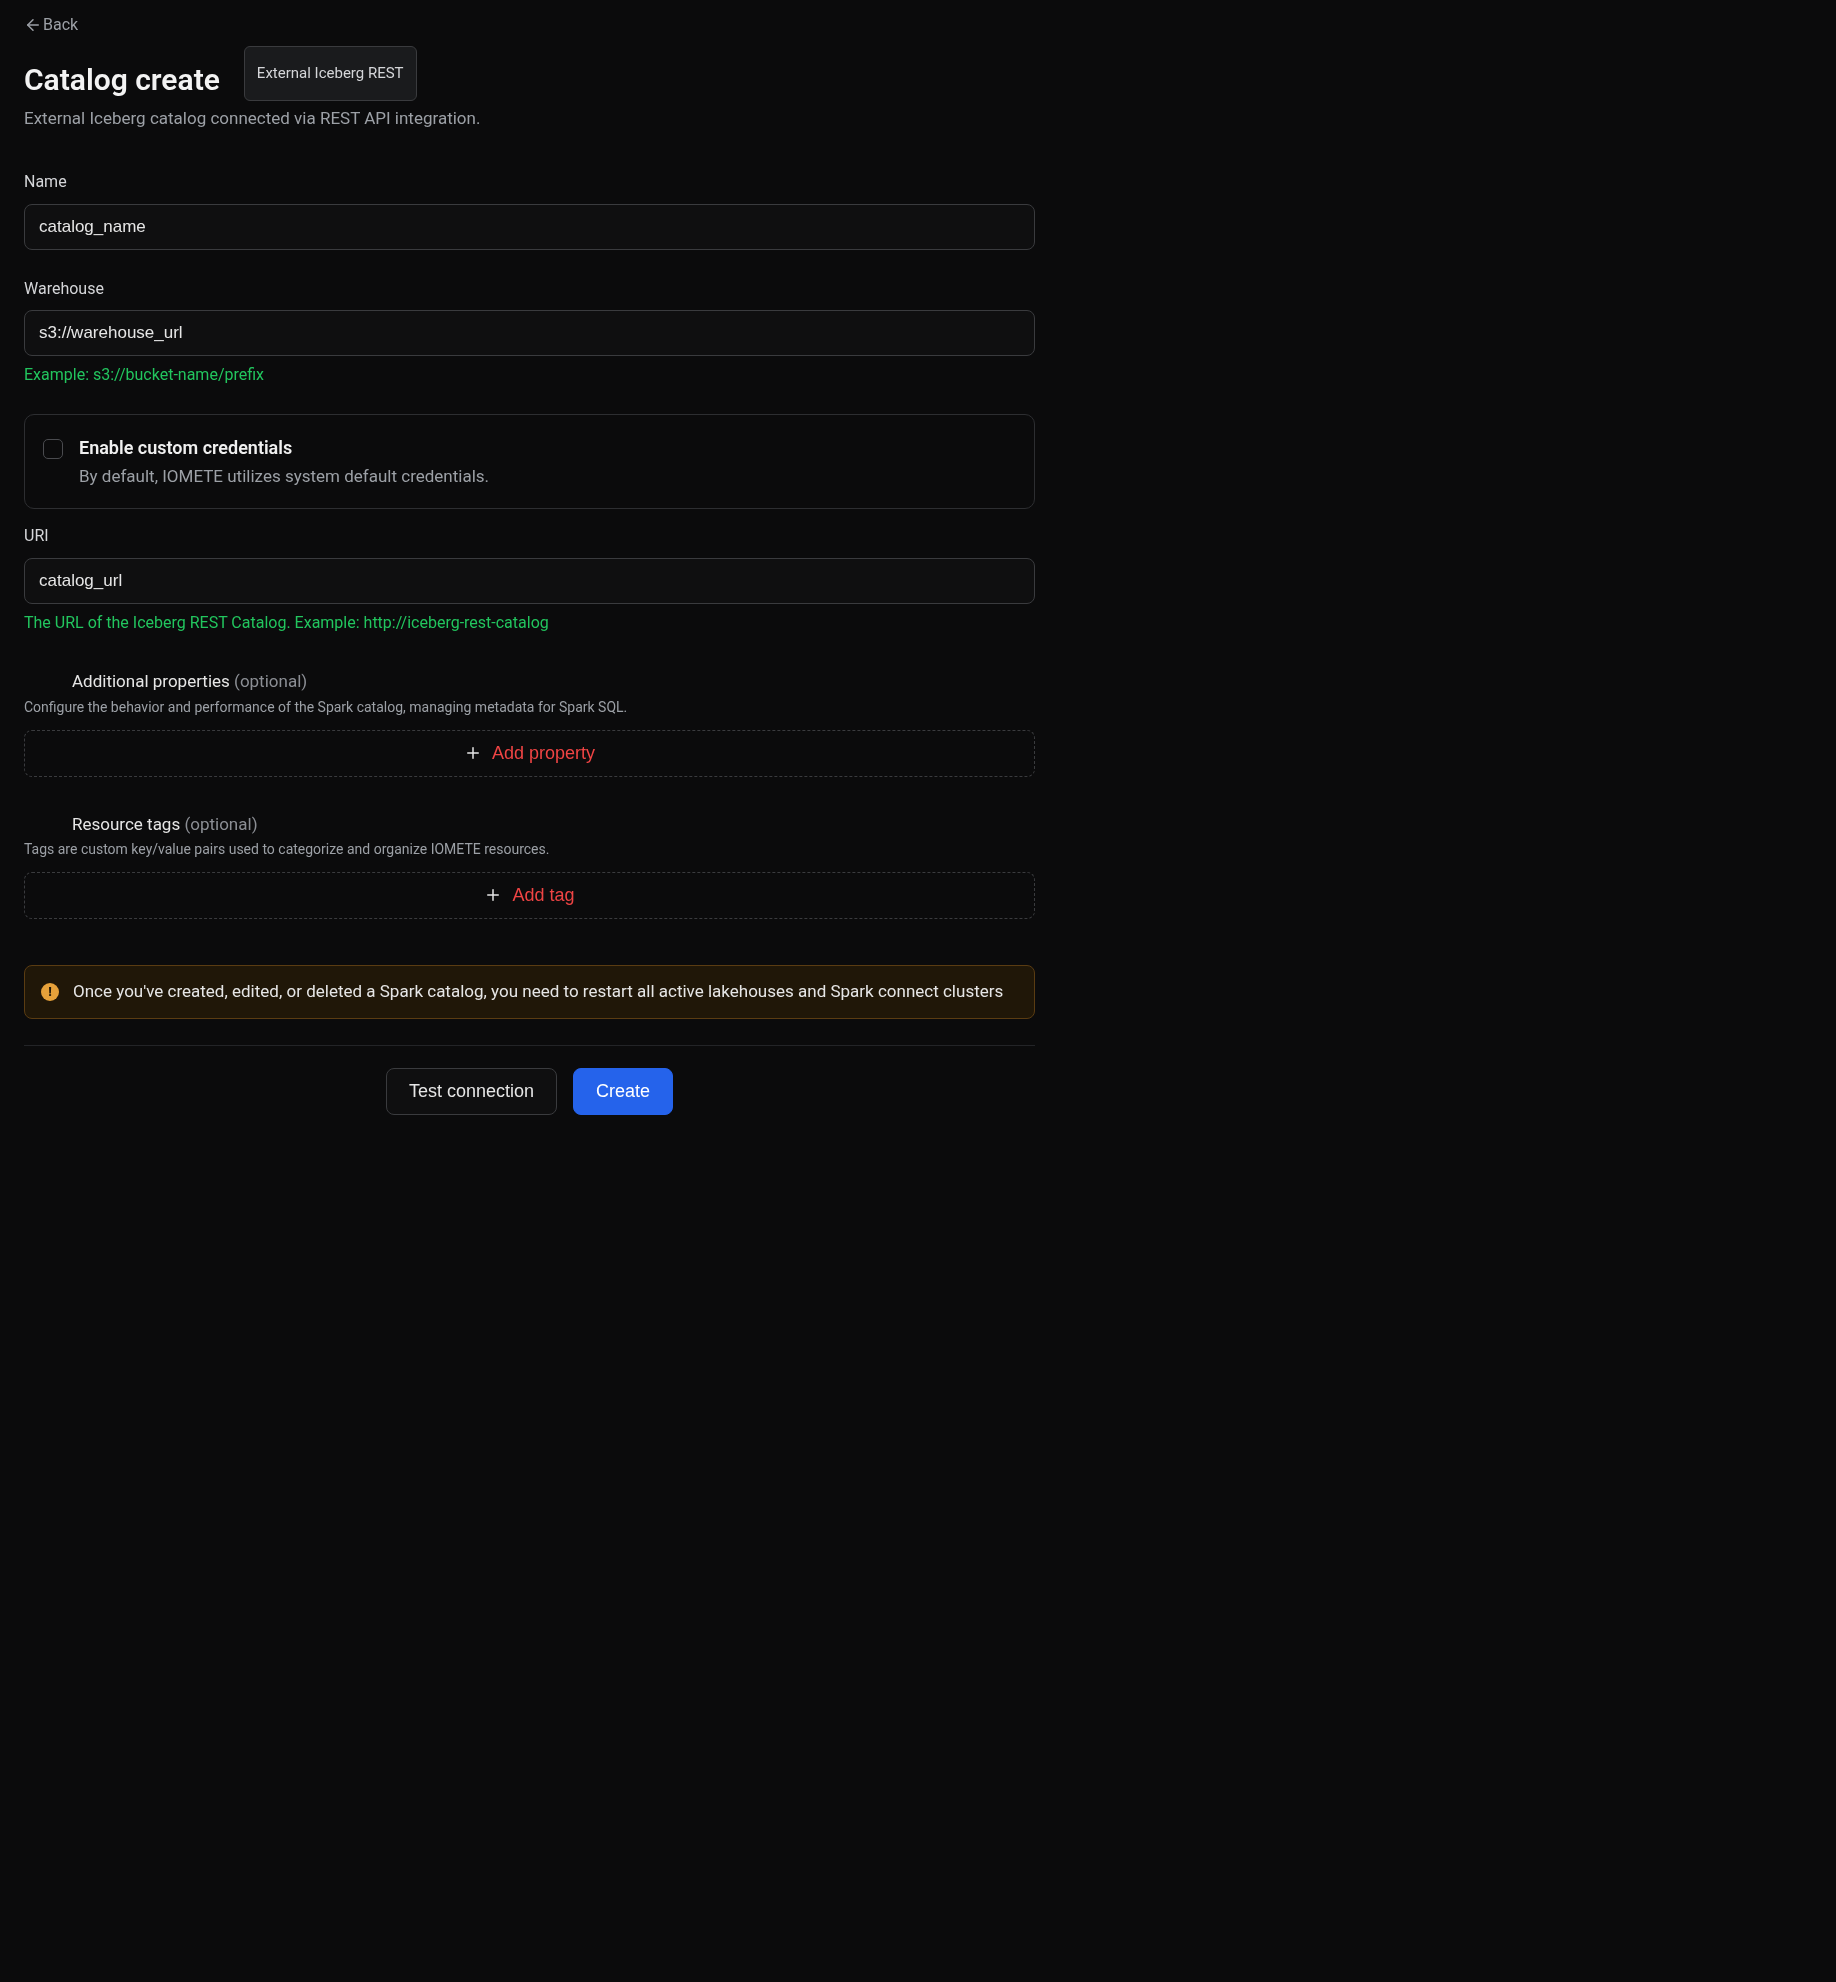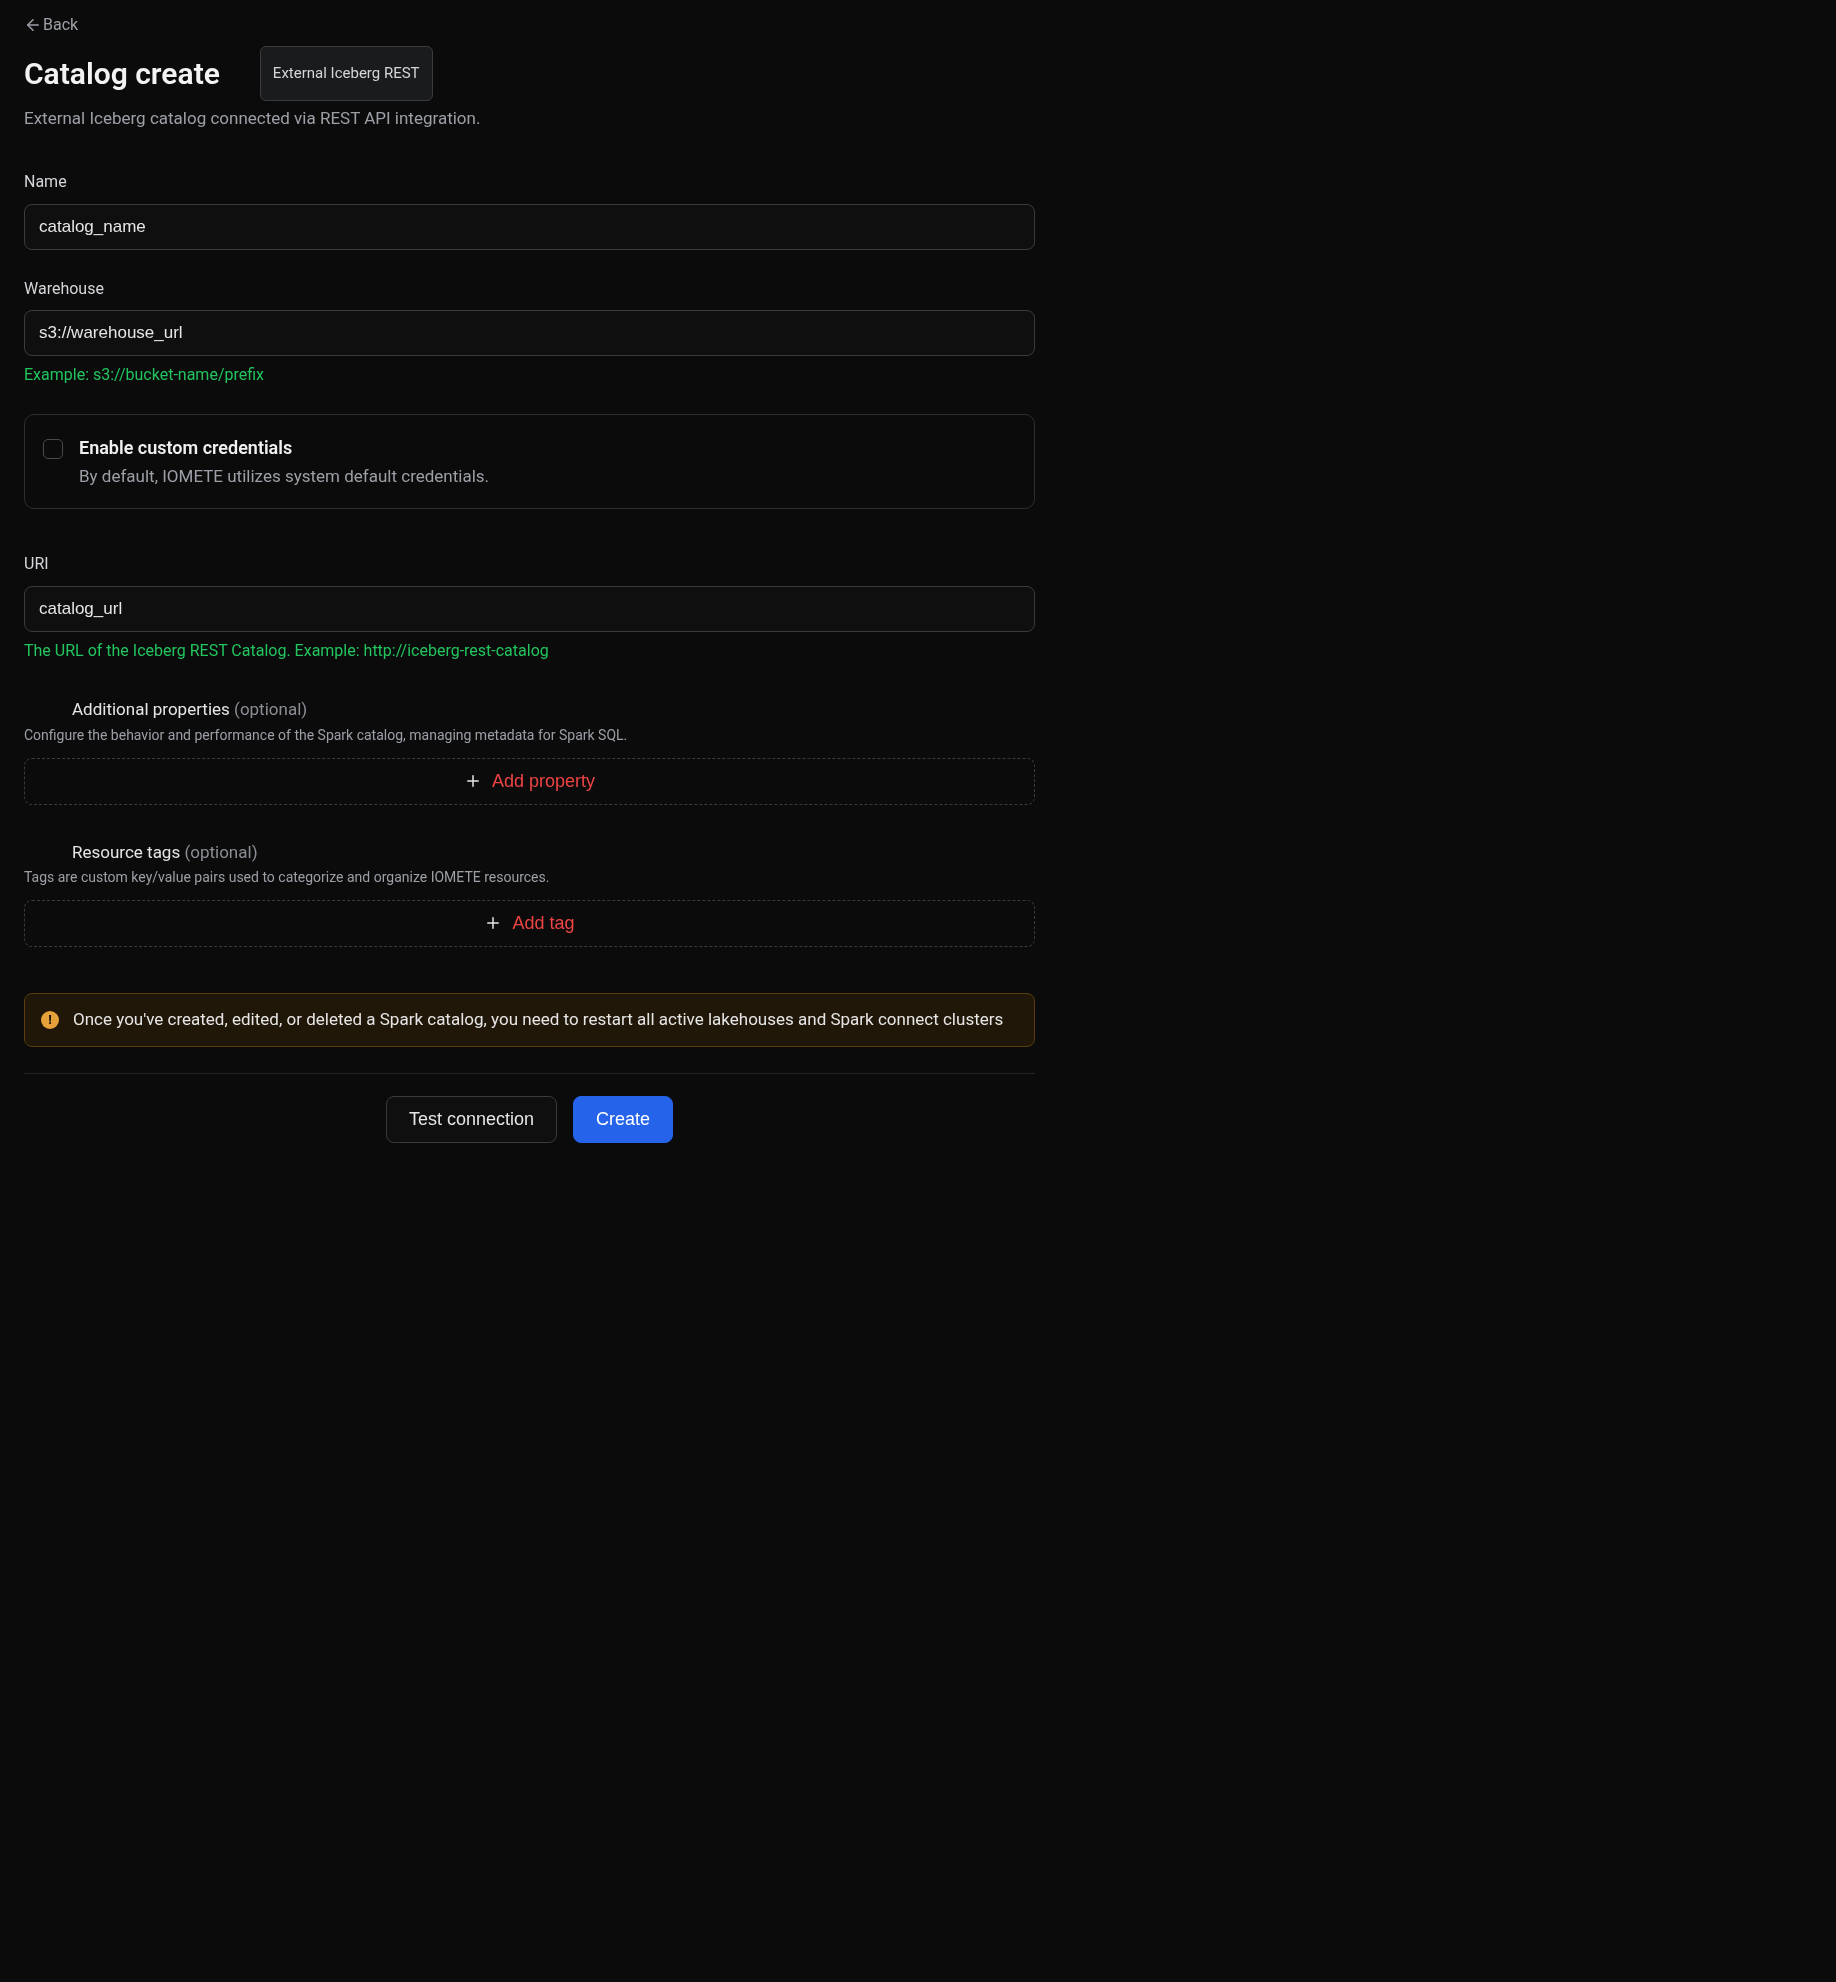--- a/index.html
+++ b/index.html
@@ -17,22 +17,22 @@
     align-items: center;
     gap: 1px;
     color: #9ca0a6;
     cursor: pointer;
     font-size: 16px;
     margin-bottom: 10px;
   }
   .back-link svg { width: 18px; height: 18px; }
   .title-row {
     display: flex;
-    align-items: center;
-    gap: 40px;
+    align-items: flex-end;
+    gap: 24px;
     margin-bottom: 6px;
   }
   h1 { font-size: 30px; font-weight: 650; color: #f3f3f3; }
   .badge {
     border: 1px solid #3a3b3e;
     background: #1a1b1d;
     border-radius: 6px;
     padding: 16px 12px;
     font-size: 15px;
     color: #d5d6d9;
@@ -53,21 +53,21 @@
   }
   .help { color: #22c55e; font-size: 16px; margin-top: 8px; }
 
   .card {
     border: 1px solid #2d2e31;
     border-radius: 10px;
     padding: 20px 18px;
     display: flex;
     gap: 16px;
     align-items: flex-start;
-    margin-bottom: 44px;
+    margin-bottom: 16px;
   }
   .checkbox {
     width: 20px; height: 20px;
     border: 1.5px solid #4a4b4f;
     border-radius: 5px;
     background: transparent;
     margin-top: 4px;
     appearance: none;
     cursor: pointer;
   }

